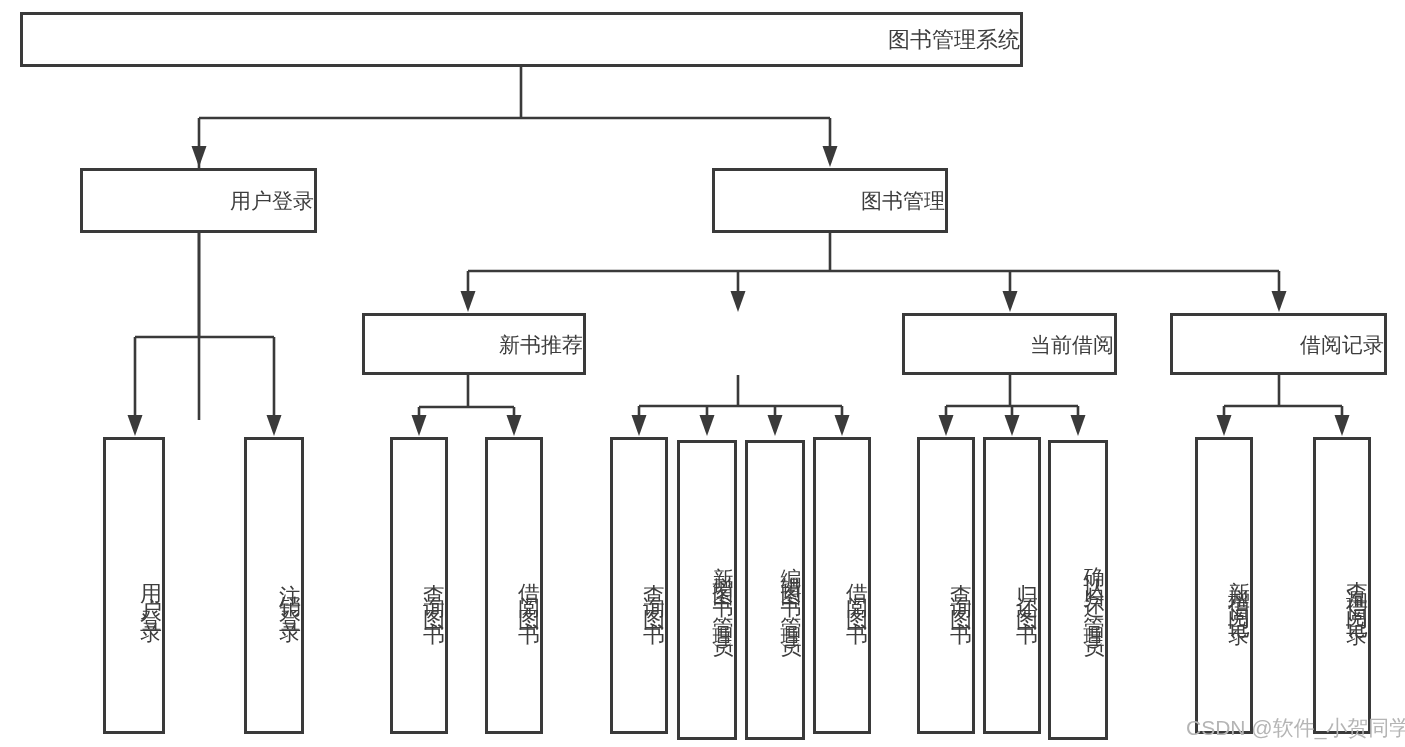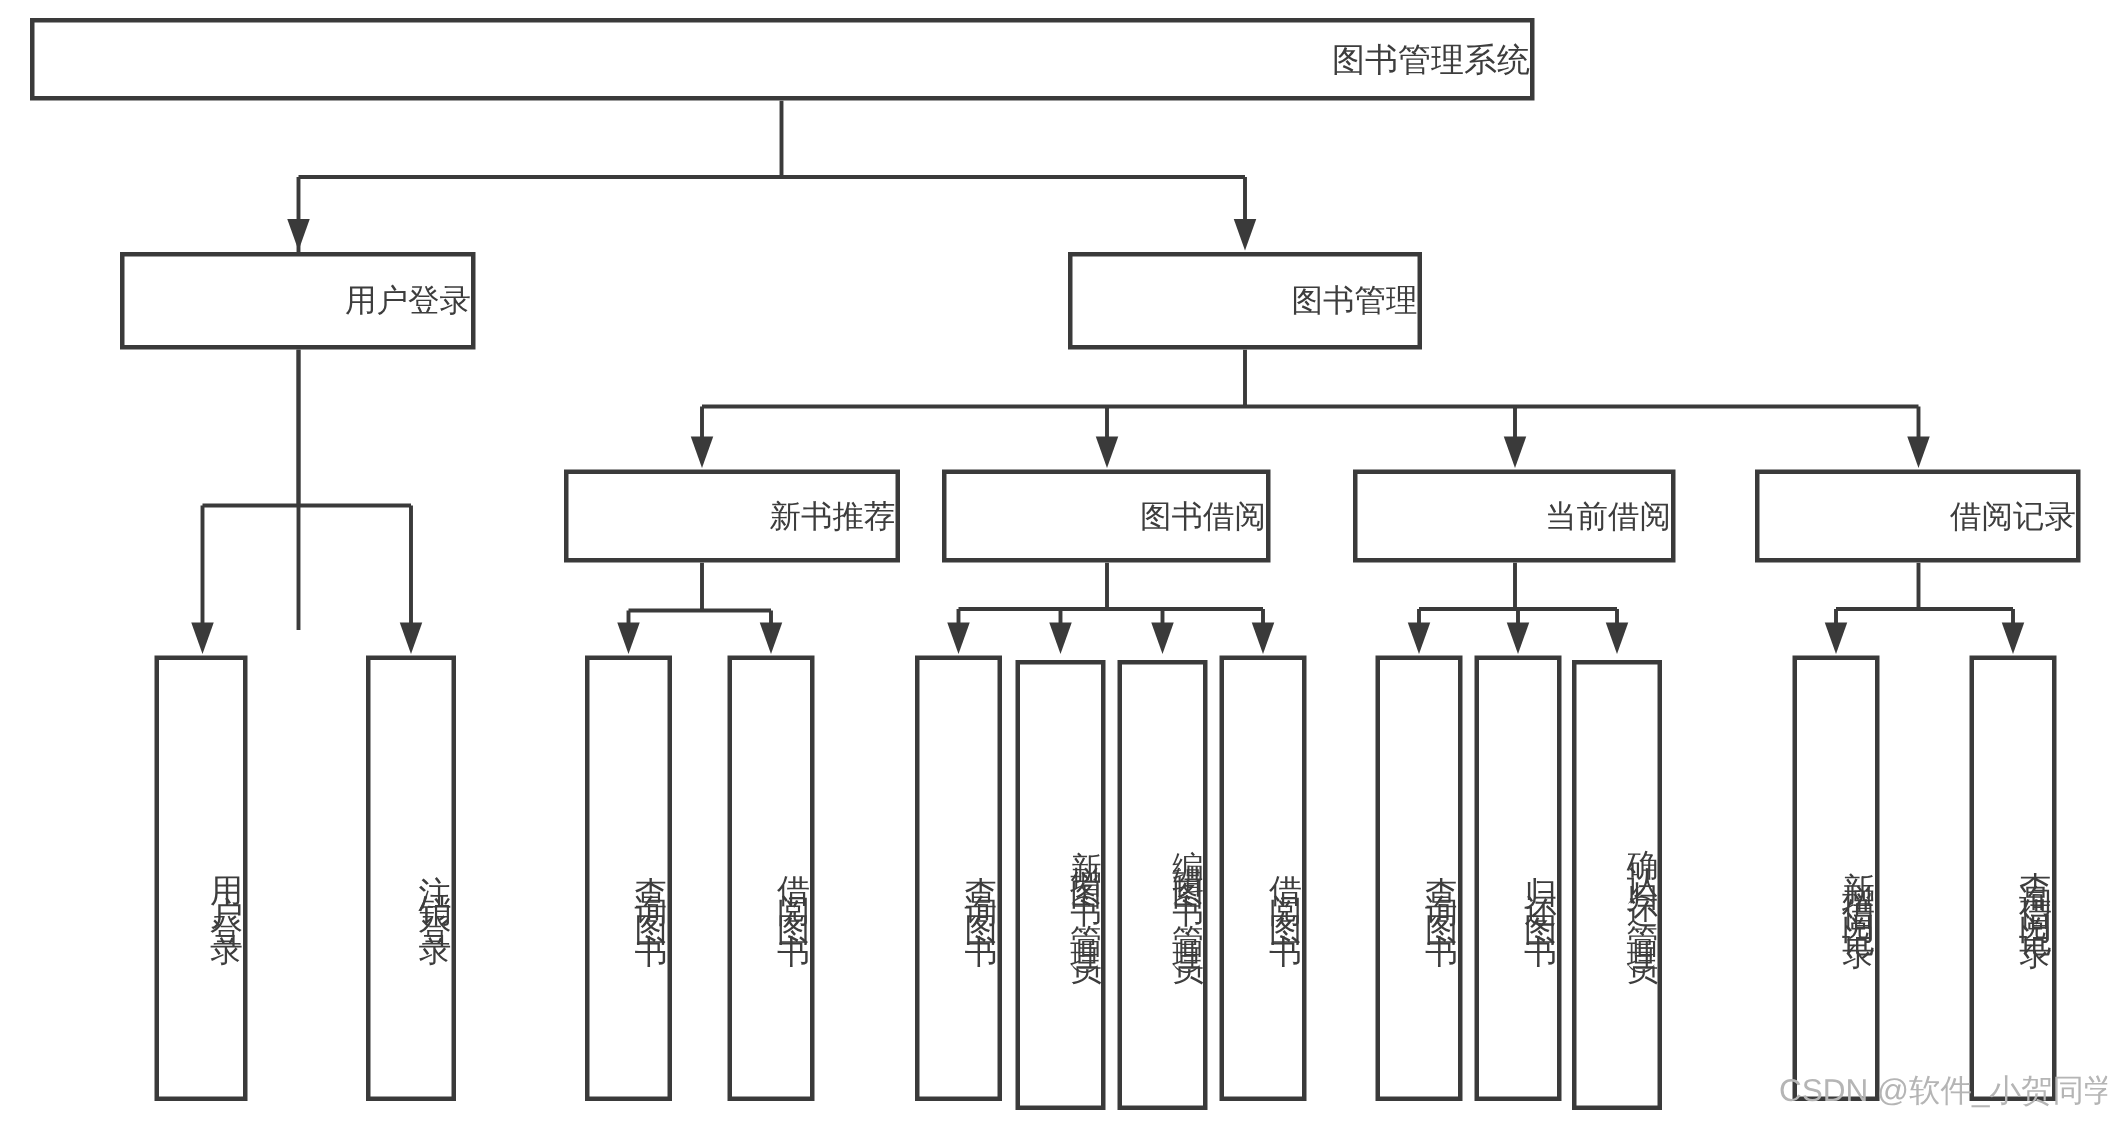--- a/index.html
+++ b/index.html
@@ -47,21 +47,21 @@
     white-space: nowrap;
   }
   .v4 { letter-spacing: 13px; margin-bottom: -13px; }
   .v6 { letter-spacing: 9px;  margin-bottom: -9px; }
   .v9 { letter-spacing: 10px; margin-bottom: -10px; font-size: 21px; }
 
   
   #box-root     { left: 20px;   top: 12px;  width: 1003px; height: 55px; }
   #box-user     { left: 80px;   top: 168px; width: 237px;  height: 65px; }
   #box-mgmt     { left: 712px;  top: 168px; width: 236px;  height: 65px; }
-  #box-newbook  { left: 362px;  top: 313px; width: 224px;  height: 62px; margin-left: 14px; }
+  #box-newbook  { left: 362px;  top: 313px; width: 224px;  height: 62px; }
   #box-borrow   { left: 628px;  top: 313px; width: 219px;  height: 62px; }
   #box-current  { left: 902px;  top: 313px; width: 215px;  height: 62px; }
   #box-records  { left: 1170px; top: 313px; width: 217px;  height: 62px; }
 
   #leaf-user-login { left: 103px;  top: 437px; width: 62px; height: 297px; }
   #leaf-logout     { left: 244px;  top: 437px; width: 60px; height: 297px; }
   #leaf-nb-query   { left: 390px;  top: 437px; width: 58px; height: 297px; }
   #leaf-nb-borrow  { left: 485px;  top: 437px; width: 58px; height: 297px; }
   #leaf-bb-query   { left: 610px;  top: 437px; width: 58px; height: 297px; }
   #leaf-bb-add     { left: 677px;  top: 440px; width: 60px; height: 300px; }
@@ -129,23 +129,20 @@
   <div class="node" id="box-user">
     <span class="hlabel">用户登录</span>
   </div>
   <div class="node" id="box-mgmt">
     <span class="hlabel">图书管理</span>
   </div>
 
   <div class="node" id="box-newbook">
     <span class="hlabel">新书推荐</span>
   </div>
-  <div class="node" id="box-borrow">
-    <span class="hlabel">图书借阅</span>
-  </div>
   <div class="node" id="box-current">
     <span class="hlabel">当前借阅</span>
   </div>
   <div class="node" id="box-records">
     <span class="hlabel">借阅记录</span>
   </div>
 
   <div class="node" id="leaf-user-login">
     <span class="vlabel v4">用户登录</span>
   </div>

